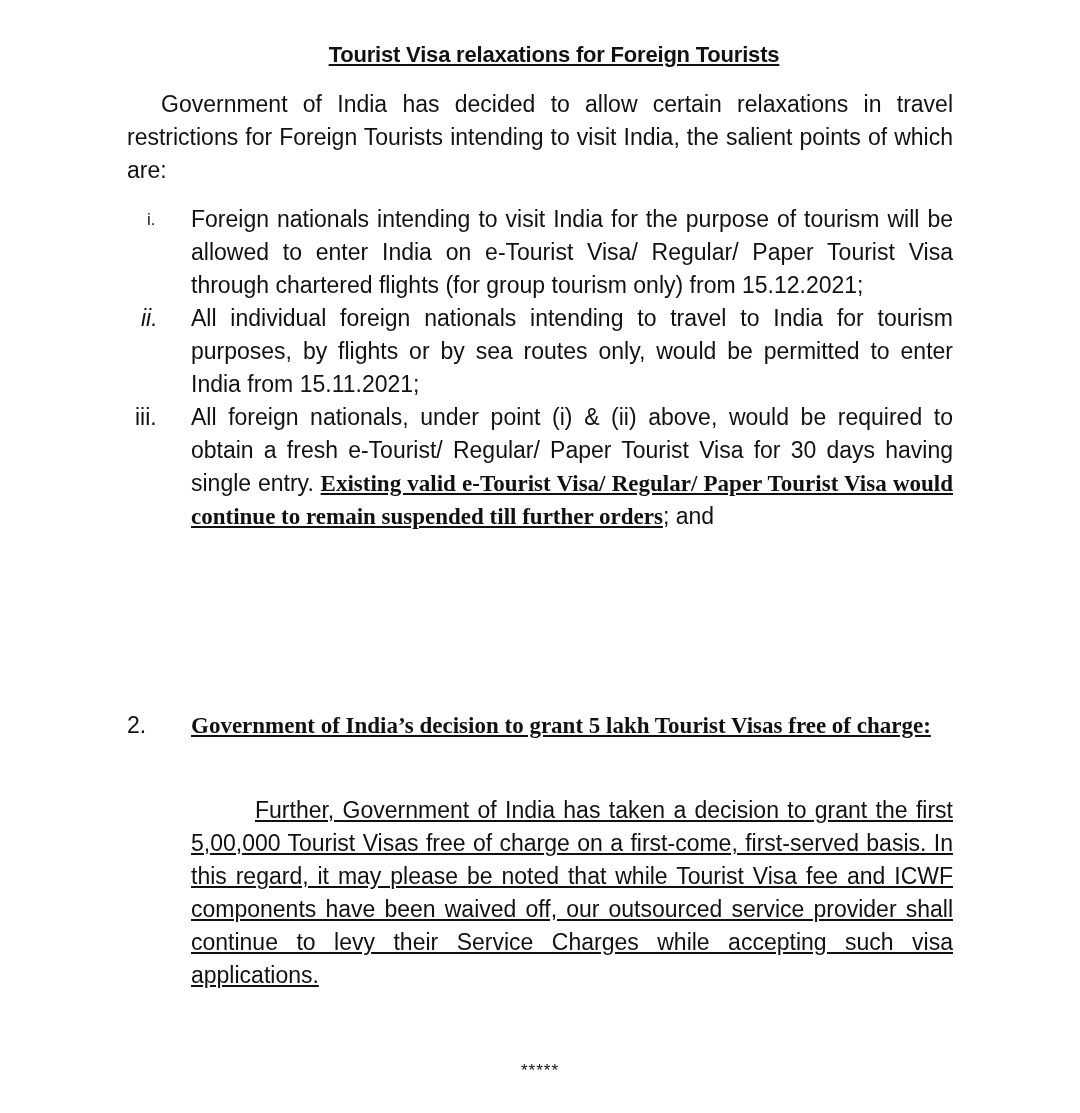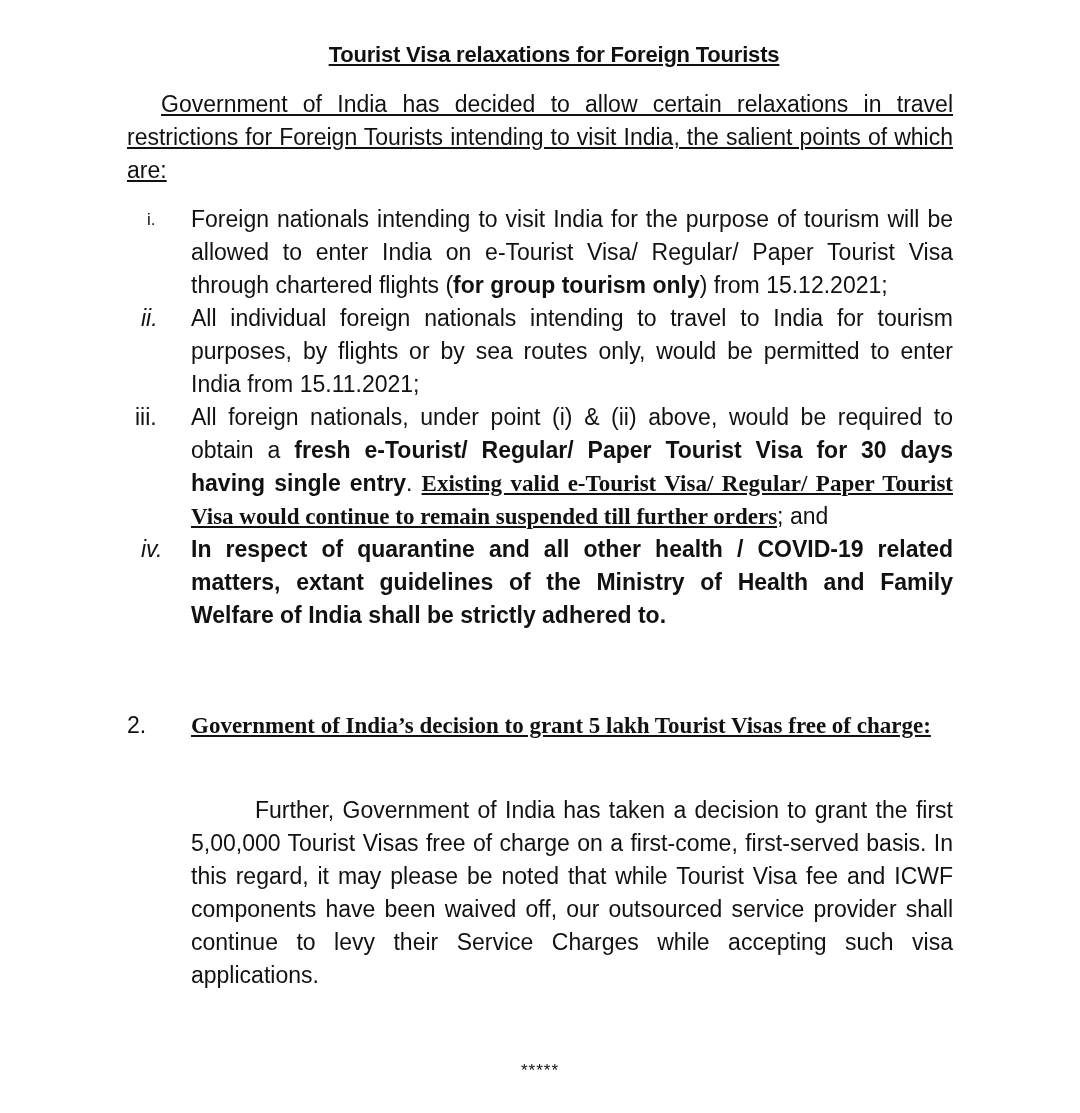--- a/index.html
+++ b/index.html
@@ -29,21 +29,20 @@
       letter-spacing: -0.2px;
       margin-left: 14px;
     }
     .intro {
       position: absolute;
       top: 88px;
       left: 127px;
       width: 826px;
       text-align: justify;
       text-indent: 34px;
-      text-decoration: underline;
     }
     .list {
       position: absolute;
       top: 203px;
       left: 127px;
       width: 826px;
       margin: 0;
       padding: 0;
       list-style: none;
     }
@@ -54,40 +53,41 @@
       margin: 0;
     }
     .list-item .marker {
       position: absolute;
       left: 8px;
       top: 0;
       width: 40px;
     }
     .list-item .marker.small { font-size: 17px; left: 20px; }
     .list-item .marker.mid { left: 14px; font-style: italic; }
-    .b { font-weight: bold; }
+    .b { font-weight: normal; }
     .bu { font-weight: bold; text-decoration: underline; font-family: Liberation Serif, serif; }
     .sec2 {
       position: absolute;
       top: 709px;
       left: 127px;
       width: 826px;
       text-align: justify;
     }
     .sec2 .num {
       display: inline-block;
       width: 64px;
     }
     .sec2-body {
       position: absolute;
       top: 794px;
       left: 191px;
       width: 762px;
       text-align: justify;
       text-indent: 64px;
+      text-decoration: underline;
     }
     .stars {
       position: absolute;
       top: 1054px;
       left: 0;
       width: 1080px;
       text-align: center;
       font-size: 17px;
       letter-spacing: 1px;
     }
@@ -105,24 +105,20 @@
     <span>Foreign nationals intending to visit India for the purpose of tourism will be allowed to enter India on e-Tourist Visa/ Regular/ Paper Tourist Visa through chartered flights (</span><span class="b">for group tourism only</span><span>) from 15.12.2021;</span>
   </li>
   <li class="list-item">
     <span class="marker mid">ii.</span>
     <span>All individual foreign nationals intending to travel to India for tourism purposes, by flights or by sea routes only, would be permitted to enter India from 15.11.2021;</span>
   </li>
   <li class="list-item">
     <span class="marker">iii.</span>
     <span>All foreign nationals, under point (i) &amp; (ii) above, would be required to obtain a </span><span class="b">fresh e-Tourist/ Regular/ Paper Tourist Visa for 30 days having single entry</span><span>. </span><span class="bu">Existing valid e-Tourist Visa/ Regular/ Paper Tourist Visa would continue to remain suspended till further orders</span><span>; and</span>
   </li>
-  <li class="list-item">
-    <span class="marker mid">iv.</span>
-    <span class="b">In respect of quarantine and all other health / COVID-19 related matters, extant guidelines of the Ministry of Health and Family Welfare of India shall be strictly adhered to.</span>
-  </li>
 </ol>
 
 <div class="sec2">
   <span class="num">2.</span><span class="bu">Government of India’s decision to grant 5 lakh Tourist Visas free of charge:</span>
 </div>
 
 <div class="sec2-body">Further, Government of India has taken a decision to grant the first 5,00,000 Tourist Visas free of charge on a first-come, first-served basis. In this regard, it may please be noted that while Tourist Visa fee and ICWF components have been waived off, our outsourced service provider shall continue to levy their Service Charges while accepting such visa applications.</div>
 
 <div class="stars">*****</div>
 

